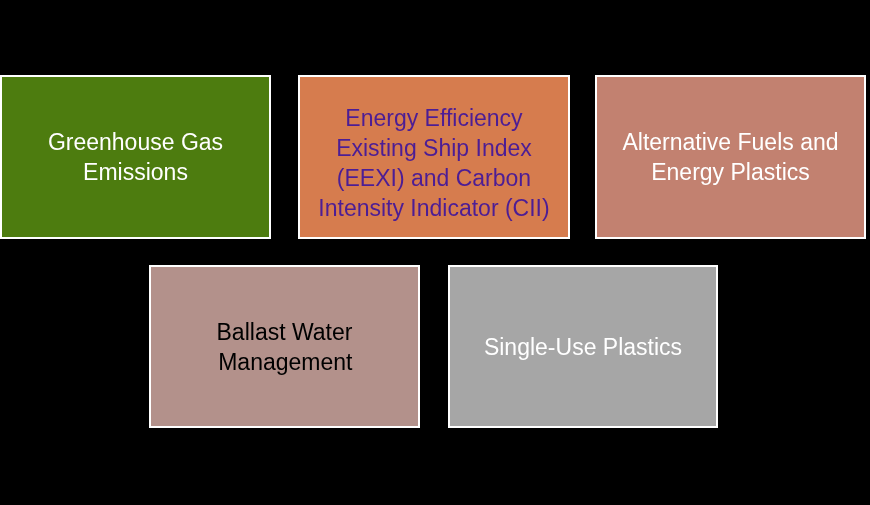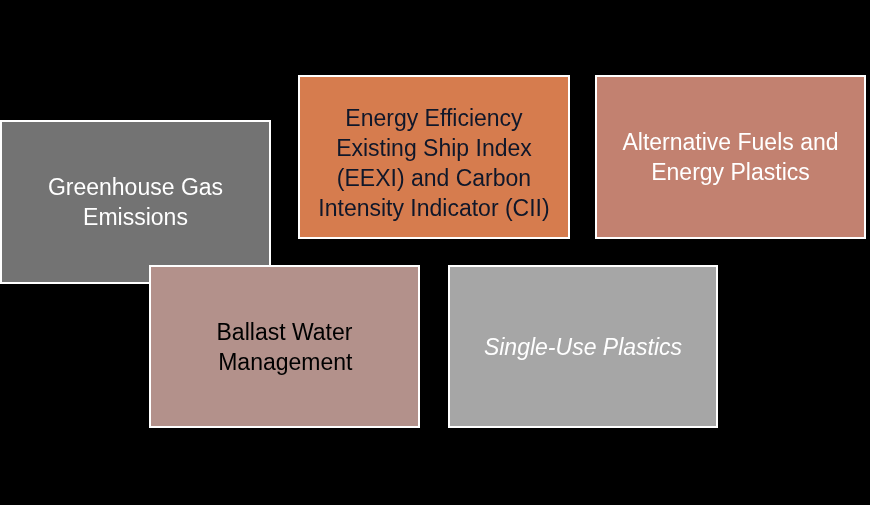--- a/index.html
+++ b/index.html
@@ -31,34 +31,34 @@
   .box-label {
     color: #ffffff;
     font-size: 23px;
     line-height: 30px;
     white-space: pre-line;
   }
   .box-1 { left: 0px;   top: 75px;  width: 271px; height: 164px; }
   .box-2 { left: 298px; top: 75px;  width: 272px; height: 164px; }
   .box-3 { left: 595px; top: 75px;  width: 271px; height: 164px; }
   .box-4 { left: 149px; top: 265px; width: 271px; height: 163px; }
-  .box-5 { left: 448px; top: 265px; width: 270px; height: 163px; font-style: italic; }
+  .box-5 { left: 448px; top: 265px; width: 270px; height: 163px; }
 </style>
 </head>
 <body style="background: rgb(0, 0, 0);">
 
 <div class="stage">
 
-  <div class="box box-1" style="background: #737373; border-color: rgb(255, 255, 255); margin-top: 45px;">
+  <div class="box box-1" style="background: #4d7c0f; border-color: rgb(255, 255, 255);">
     <span class="box-label" style="color: rgb(255, 255, 255);">Greenhouse Gas
 Emissions</span>
   </div>
 
   <div class="box box-2" style="background: rgb(214, 124, 78); border-color: rgb(255, 255, 255);">
-    <span class="box-label" style="color: #0f172a; margin-top: 12px;">Energy Efficiency
+    <span class="box-label" style="color: #4c1d95; margin-top: 12px;">Energy Efficiency
 Existing Ship Index
 (EEXI) and Carbon
 Intensity Indicator (CII)</span>
   </div>
 
   <div class="box box-3" style="background: rgb(194, 129, 112); border-color: rgb(255, 255, 255);">
     <span class="box-label" style="color: rgb(255, 255, 255);">Alternative Fuels and
 Energy Plastics</span>
   </div>
 

